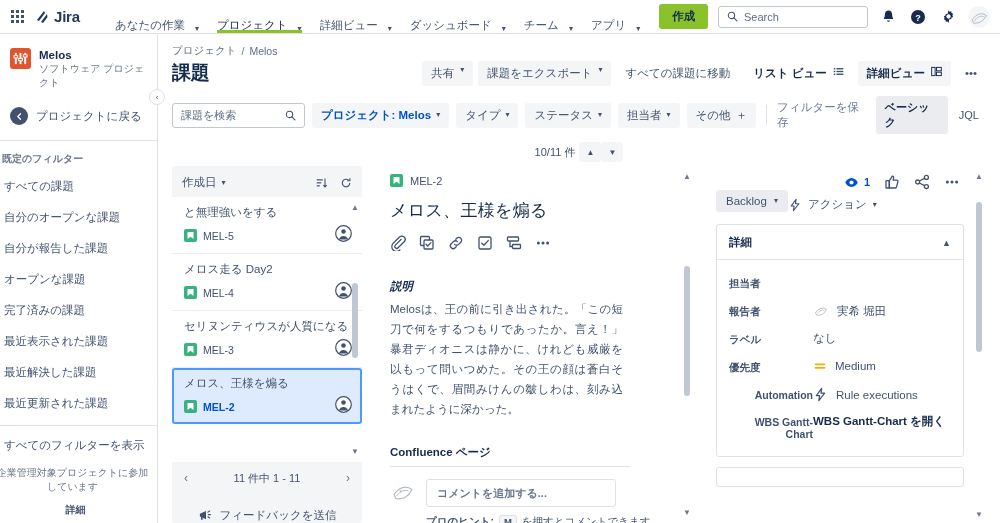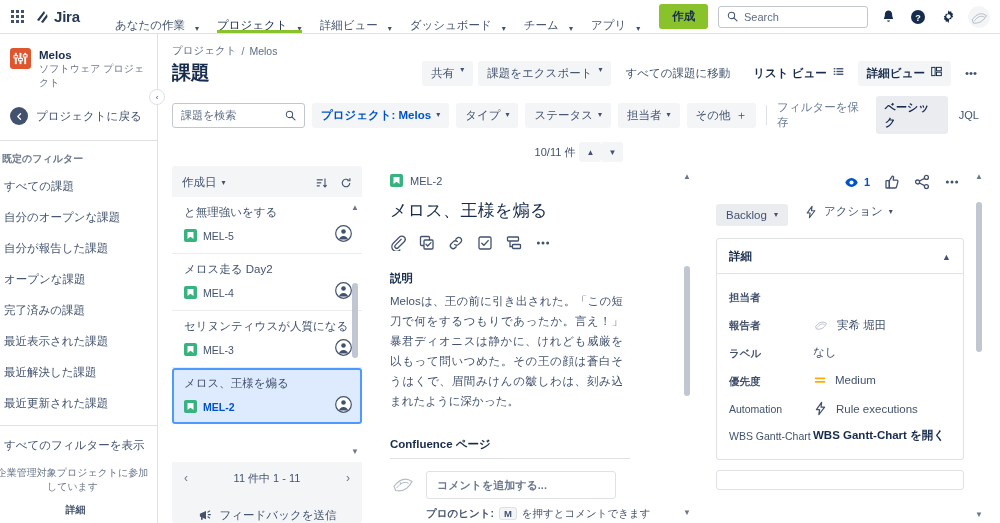--- a/index.html
+++ b/index.html
@@ -149,50 +149,50 @@
   .feedback { display:flex; align-items:center; justify-content:center; gap:7px; padding:14px 0 0 0; font-size:11.5px; color:#42526e; cursor:pointer;}
 
   
   .detail { flex:1; min-width:0; display:flex; flex-direction:column; padding:8px 0 0 28px; position:relative; overflow:hidden;}
   .d-key-row { display:flex; align-items:center; gap:7px; }
   .issue-type-ic { width:13px; height:13px; background:#36b37e; border-radius:2px; display:flex; align-items:center; justify-content:center;}
   .d-key { font-size:11px; color:#42526e; }
   .d-title { font-size:17px; font-weight:400; color:#172b4d; margin-top:12px; letter-spacing:0.3px;}
   .d-actions { display:flex; align-items:center; gap:13px; margin-top:13px; }
   .d-act { cursor:pointer; display:flex; align-items:center; }
-  .d-sec-title { font-size:11.5px; font-weight:700; color:#172b4d; margin-top:20px; }
+  .d-sec-title { font-size:11.5px; font-weight:700; color:#172b4d; margin-top:28px;font-style:italic; }
   .d-body { font-size:11.5px; color:#42526e; line-height:20px; margin-top:5px; max-width:233px; text-align:justify;}
   .d-conf { font-size:11.5px; font-weight:700; color:#172b4d; margin-top:26px; padding-bottom:6px; border-bottom:1px solid #dfe1e6; max-width:240px;}
   .comment-row { display:flex; align-items:flex-start; gap:10px; margin-top:12px; }
   .c-avatar { width:26px; height:26px; border-radius:50%; overflow:hidden; flex:0 0 auto;}
   .c-input { flex:1; max-width:190px; height:28px; border:1px solid #dfe1e6; border-radius:3px; display:flex; align-items:center; padding:0 10px; background:#fff; cursor:text;}
   .c-input .ph { font-size:11px; color:#6b778c;font-weight:bold; }
   .c-hint { font-size:10.5px; color:#42526e; margin-top:8px; margin-left:36px; font-weight:700;}
   .c-hint .kbd { background:#f4f5f7; border:1px solid #dfe1e6; border-radius:3px; padding:0 4px; font-size:9.5px; margin:0 2px;}
   .c-hint .reg { font-weight:400; }
   .d-scroll { position:absolute; right:8px; top:6px; bottom:6px; width:6px; }
   .d-track { position:absolute; right:0; top:94px; width:6px; height:130px; background:#c1c7d0; border-radius:3px;}
   .d-arrow { position:absolute; right:-1px; font-size:8px; color:#6b778c;}
 
   
   .rpanel { width:288px; min-width:288px; padding:8px 0 0 18px; position:relative; overflow:hidden;}
   .rp-top { display:flex; align-items:center; justify-content:flex-end; gap:14px; padding-right:26px;}
   .watch { display:flex; align-items:center; gap:5px; cursor:pointer; }
   .watch-n { font-size:11px; color:#0052cc; font-weight:700;}
-  .rp-status { display:flex; align-items:flex-start; gap:16px; margin-top:14px; }
+  .rp-status { display:flex; align-items:flex-end; }
   .status-btn { background:#ebecf0; border-radius:3px; padding:5px 10px; font-size:11.5px; color:#42526e; display:flex; align-items:center; gap:7px; cursor:pointer;}
   .action-btn { display:flex; align-items:center; gap:6px; font-size:11.5px; color:#42526e; cursor:pointer;}
   .details-card { margin-top:12px; border:1px solid #dfe1e6; border-radius:3px; width:248px; background:#fff;}
   .dc-head { display:flex; align-items:center; padding:10px 12px 9px 12px; border-bottom:1px solid #dfe1e6; cursor:pointer;}
   .dc-title { font-size:11.5px; font-weight:700; color:#172b4d; }
   .dc-chev { margin-left:auto; font-size:9px; color:#42526e; }
   .dc-body { padding:9px 12px 10px 12px; }
   .dc-row { display:flex; align-items:flex-start; padding:6px 0; }
   .dc-label { width:84px; min-width:84px; font-size:10.5px; font-weight:700; color:#42526e; padding-top:2px;}
-  .dc-label.light { font-weight:400; }
+  .dc-label.light { font-weight:700;text-align:right; }
   .dc-val { font-size:11.5px; color:#42526e; display:flex; align-items:center; gap:8px; flex-wrap:wrap;}
   .dc-sub-link { font-size:11.5px; color:#0052cc; cursor:pointer; margin-top:4px; display:block;}
   .dc-val.bold { font-weight:700; color:#172b4d; cursor:pointer;}
   .av-sm { width:16px; height:16px; border-radius:50%; overflow:hidden; flex:0 0 auto;}
   .card2 { margin-top:10px; border:1px solid #dfe1e6; border-top:1px solid #dfe1e6; border-radius:3px; width:248px; height:20px;}
   .rp-scroll { position:absolute; right:4px; top:6px; bottom:4px; width:6px;}
   .rp-track { position:absolute; right:0; top:30px; width:6px; height:150px; background:#c1c7d0; border-radius:3px;}
   .rp-arrow { position:absolute; right:-1px; font-size:8px; color:#6b778c;}
 </style>
 </head>

